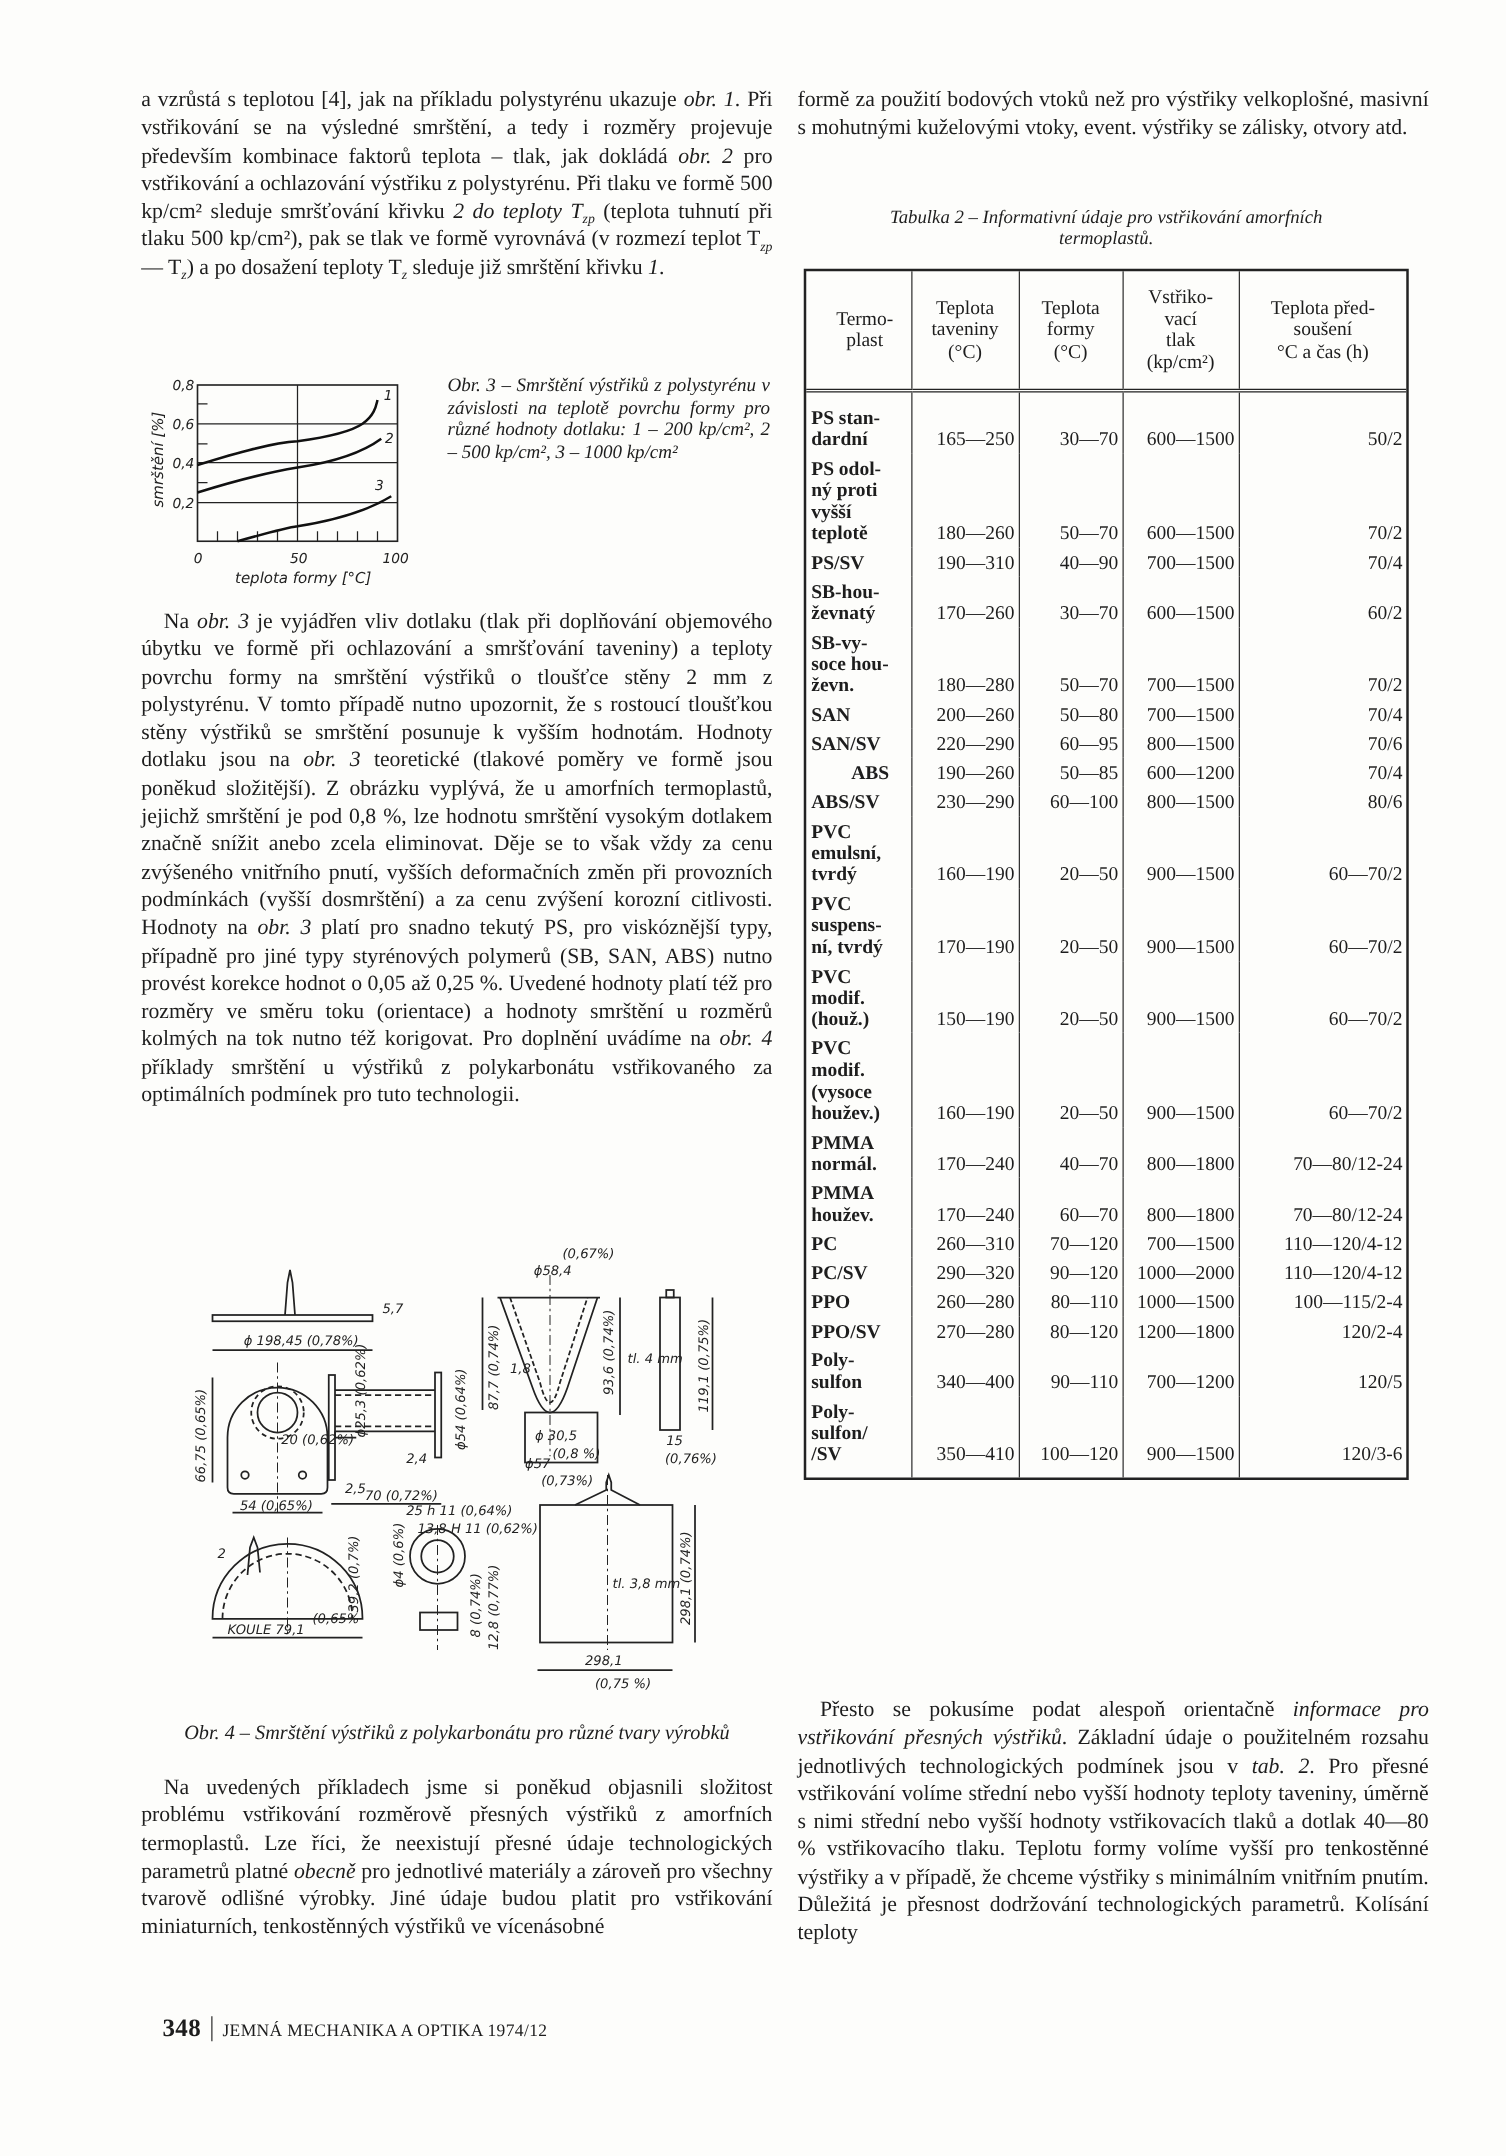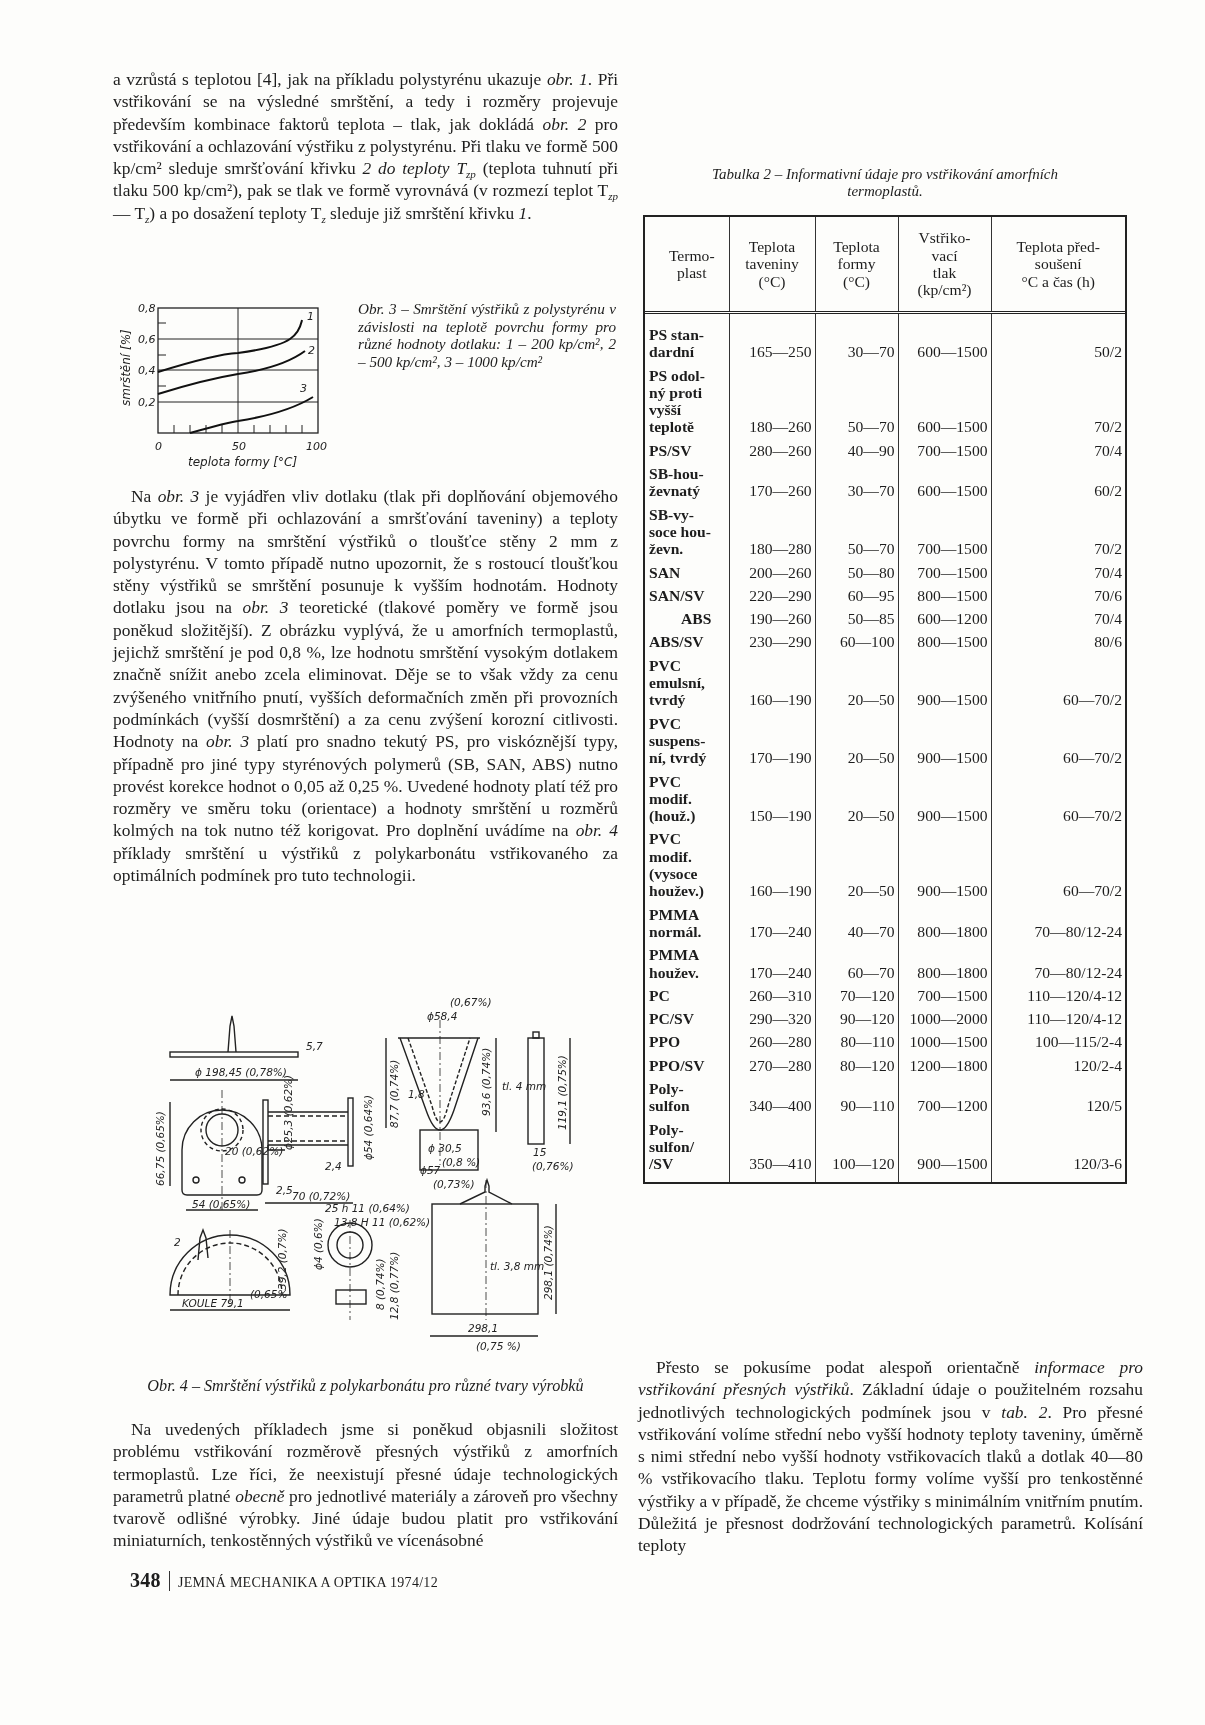--- a/index.html
+++ b/index.html
@@ -29,21 +29,21 @@
   .tbl table { border-collapse: collapse; width: 100%; font-family: "Liberation Serif", serif; font-size: 15.6px; line-height: 17.3px; }
   .tbl th { font-weight: normal; text-align: center; vertical-align: middle; height: 94px; border-bottom: 3px double #222; padding: 0 2px; }
   .tbl td { vertical-align: bottom; padding: 4px 3px 2px 4px; white-space: nowrap; }
   .tbl td.name { white-space: normal; font-weight: bold; }
   .tbl th + th, .tbl td + td { border-left: 1.3px solid #333; }
   .tbl td.num { text-align: right; padding-right: 3px; }
   .tbl td.last { text-align: right; padding-left: 6px; }
   .tbl tr.first td { padding-top: 12px; }
   .tbl tr.lastrow td { padding-bottom: 10px; }
 
-  .footer { position: absolute; left: 130px; top: 1569px; font-family: "Liberation Serif", serif; font-size: 14px; letter-spacing: 0.3px; }
+  .footer { position: absolute; left: 130px; top: 1612px; font-family: "Liberation Serif", serif; font-size: 14px; letter-spacing: 0.3px; }
   .footer .pg { font-weight: bold; font-size: 20px; margin-right: 8px; }
   .footer .sep { display: inline-block; width: 1px; height: 20px; background: #333; vertical-align: -4px; margin-right: 8px; }
 </style>
 </head>
 <body>
 
 <div class="page">
 
   <div class="col left-col" style="top:68px;">
     <p>
@@ -198,20 +198,23 @@
     </svg>
   </div>
   <div class="fig4-caption caption">Obr. 4 – Smrštění výstřiků z polykarbonátu pro různé tvary výrobků</div>
 
   <div class="col left-col" style="top:1418px;">
     <p class="indent">
       <span>Na uvedených příkladech jsme si poněkud objasnili složitost problému vstřikování rozměrově přesných výstřiků z amorfních termoplastů. Lze říci, že neexistují přesné údaje technologických parametrů platné </span><span class="i">obecně</span><span> pro jednotlivé materiály a zároveň pro všechny tvarově odlišné výrobky. Jiné údaje budou platit pro vstřikování miniaturních, tenkostěnných výstřiků ve vícenásobné</span>
     </p>
   </div>
 
+  <div class="col right-col" style="top:68px;">
+    <p>formě za použití bodových vtoků než pro výstřiky velkoplošné, masivní s mohutnými kuželovými vtoky, event. výstřiky se zálisky, otvory atd.</p>
+  </div>
 
   <div class="table-title">
     <div>Tabulka 2 – Informativní údaje pro vstřikování amorfních</div>
     <div>termoplastů.</div>
   </div>
   <div class="tbl">
     <table>
       <colgroup>
         <col style="width:84px">
           <col style="width:86px">
@@ -252,21 +255,21 @@
 ný proti
 vyšší
 teplotě</td>
             <td class="num">180—260</td>
             <td class="num">50—70</td>
             <td class="num">600—1500</td>
             <td class="last">70/2</td>
           </tr>
           <tr>
             <td class="name" style="white-space: pre-line;">PS/SV</td>
-            <td class="num">280—260</td>
+            <td class="num">190—310</td>
             <td class="num">40—90</td>
             <td class="num">700—1500</td>
             <td class="last">70/4</td>
           </tr>
           <tr>
             <td class="name" style="white-space: pre-line;">SB-hou-
 ževnatý</td>
             <td class="num">170—260</td>
             <td class="num">30—70</td>
             <td class="num">600—1500</td>

